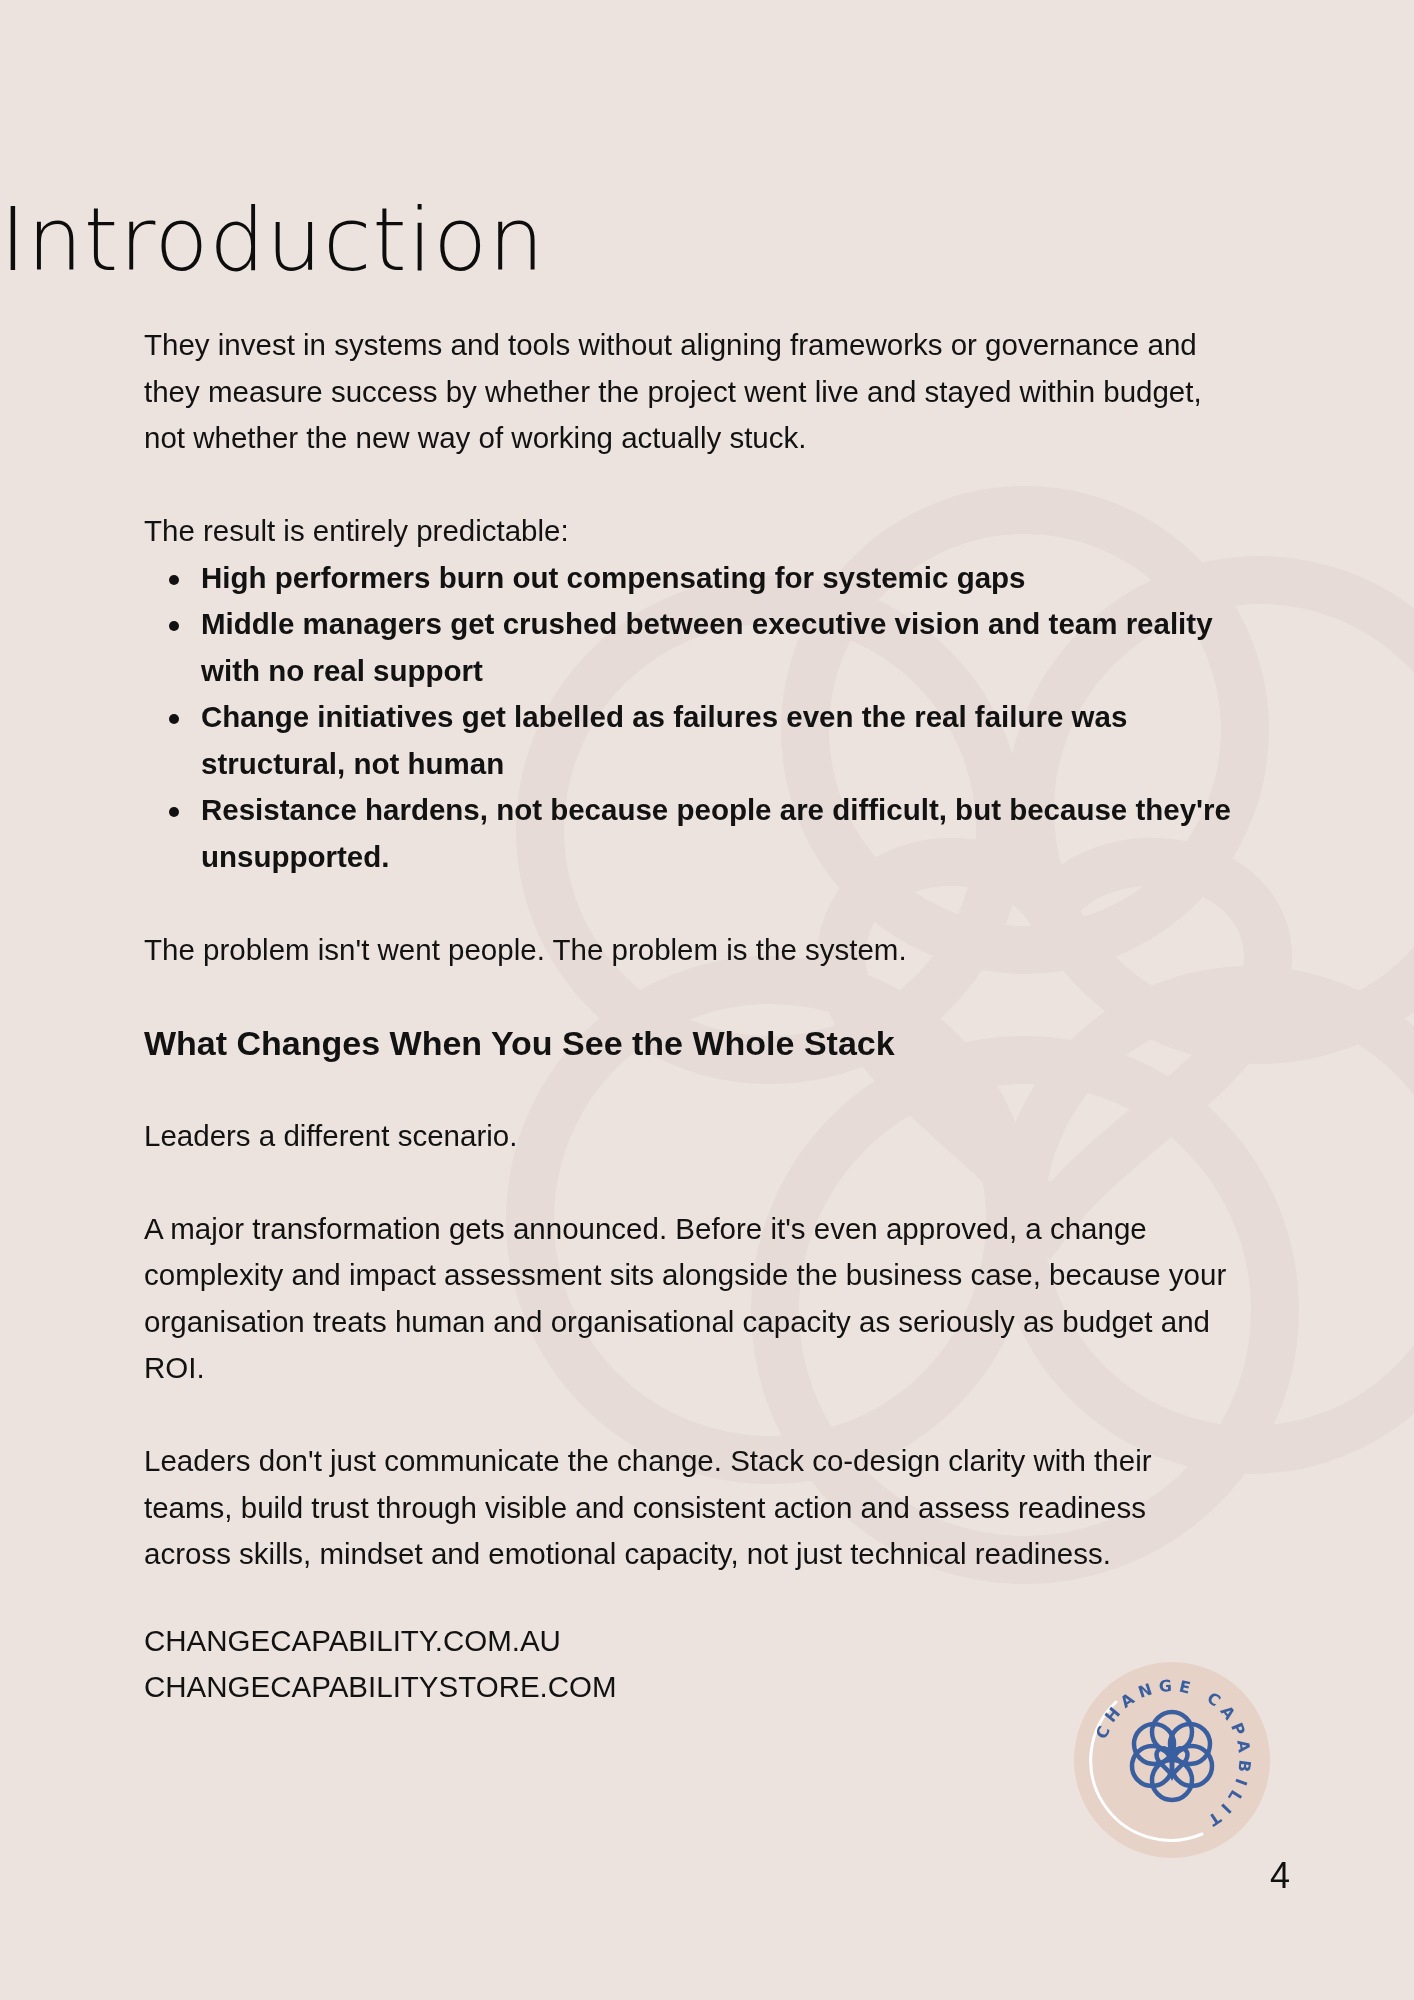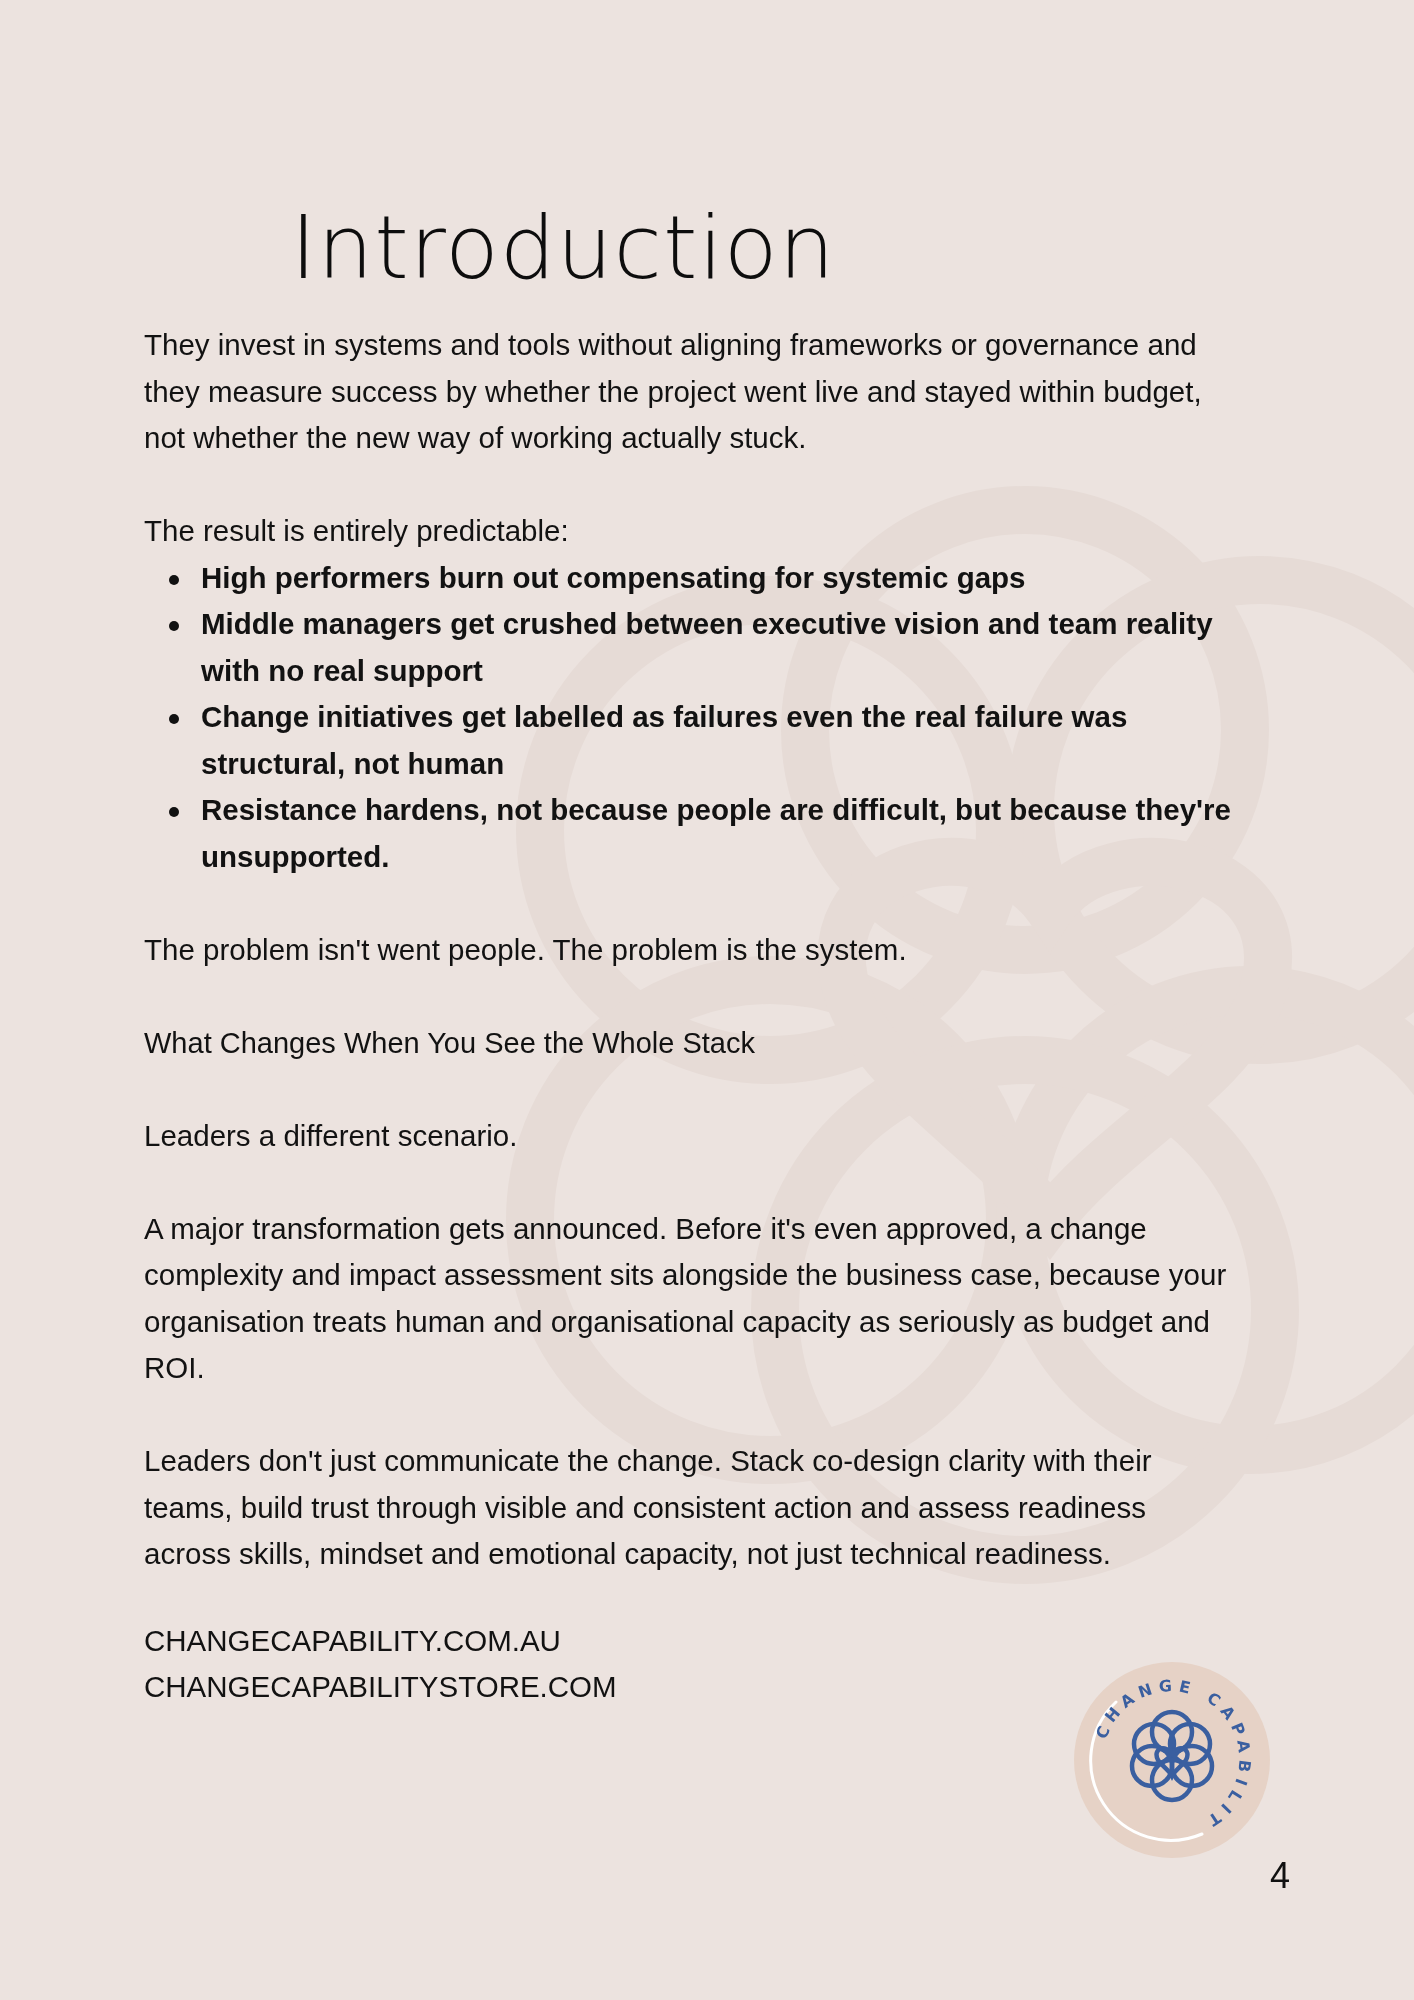--- a/index.html
+++ b/index.html
@@ -4,38 +4,38 @@
 <style>
   html, body { margin:0; padding:0; }
   body {
     width:1414px; height:2000px; position:relative; overflow:hidden;
     background:#ECE3DF;
     font-family:"Liberation Sans", "DejaVu Sans", sans-serif;
     color:#111111;
   }
   .watermark { position:absolute; left:470px; top:440px; width:1000px; height:1150px; pointer-events:none; }
   .title {
-    position:absolute; left:0; width:1126px; top:188px; text-align:center;
+    position:absolute; left:0; width:1126px; top:180px; 
     font-family:"DejaVu Sans", sans-serif; font-weight:200;
     font-size:88px; letter-spacing:1px; line-height:120px; color:#0d0d0d;
     -webkit-text-stroke:0px;
   }
   .content {
     position:absolute; left:144px; top:322px; width:1100px;
     font-size:29.5px; line-height:46.5px; color:#121212;
   }
   .content p { margin:0; }
   .gap { height:46.5px; }
   ul.bullets { margin:0; padding:0; list-style:none;font-weight:bold; }
   ul.bullets li { position:relative; padding-left:57px; }
   ul.bullets li::before {
     content:""; position:absolute; left:25px; top:20px; width:10px; height:10px;
     border-radius:50%; background:#111;
   }
-  .heading-bold { font-weight:normal; font-size:29px; }
+  .heading-bold { font-weight:bold; font-size:34px; }
   .urls p { letter-spacing:0px; }
   .logo { position:absolute; left:1074px; top:1662px; width:196px; height:196px; }
   .page-num {
     position:absolute; left:1270px; top:1855px; font-size:36px; color:#111;
     font-family:"Liberation Sans", sans-serif;
   }
 </style>
 </head>
 <body>
 

